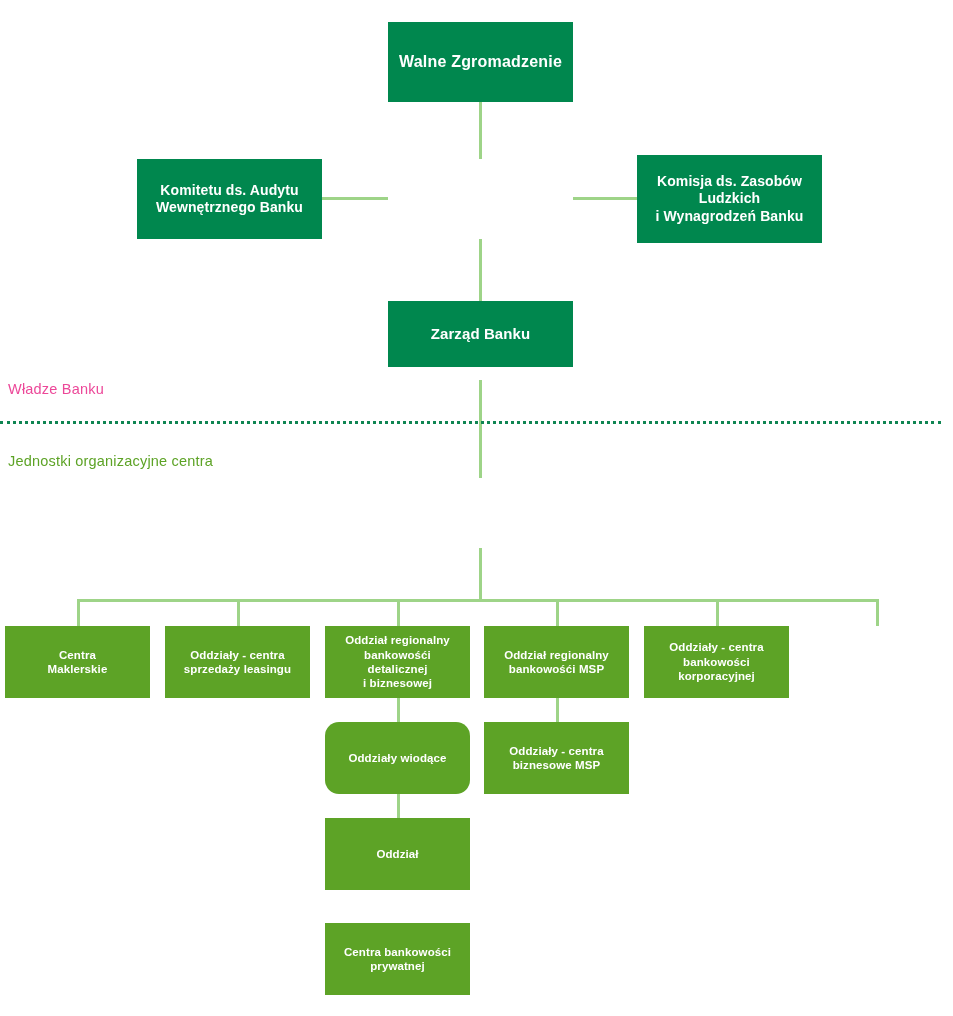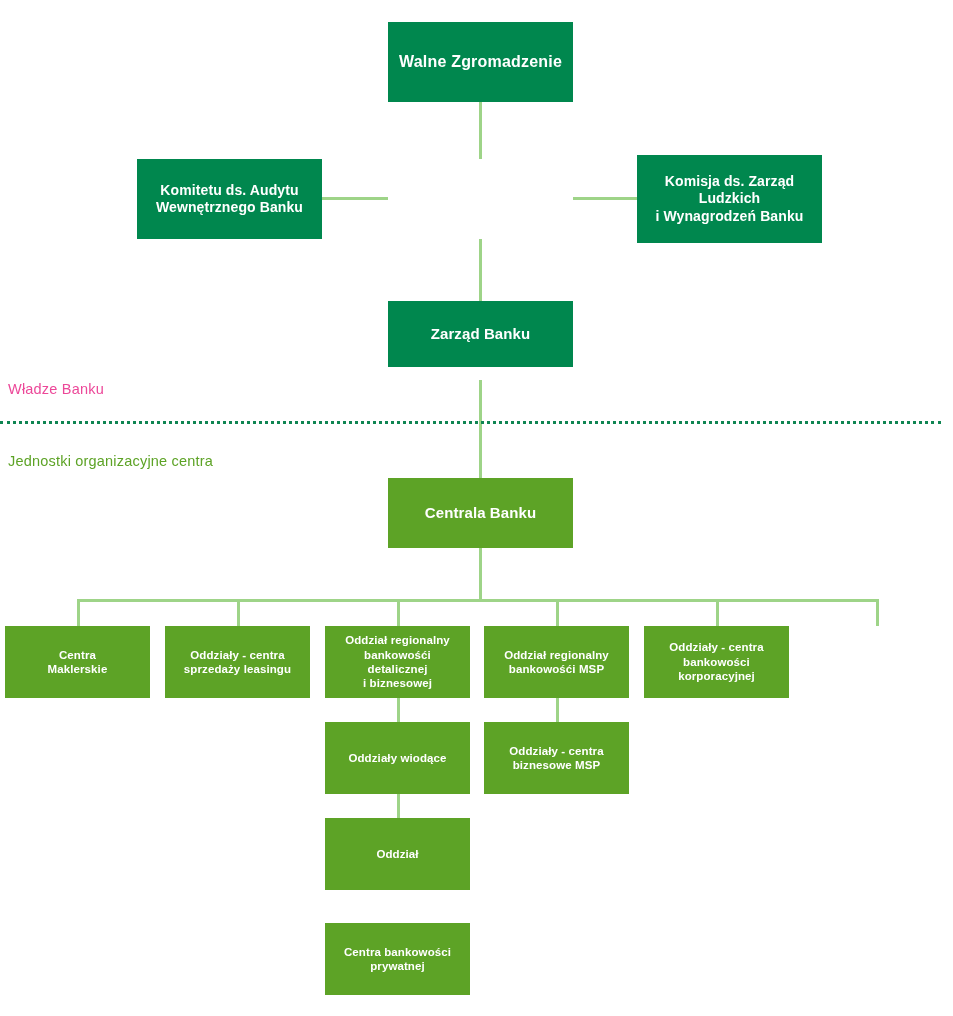--- a/index.html
+++ b/index.html
@@ -73,41 +73,40 @@
 <div id="chart">
 
   <div class="box dark lvl1" style="left:388px; top:22px; width:185px; height:80px;text-align:center;">Walne Zgromadzenie</div>
 
   <div class="conn v" style="left:479px; top:102px; height:57px;"></div>
 
 
   <div class="box dark mid" style="left:137px; top:159px; width:185px; height:80px; font-size:14px;">Komitetu ds. Audytu
 Wewnętrznego Banku</div>
 
-  <div class="box dark mid" style="left:637px; top:155px; width:185px; height:88px; font-size:14px;">Komisja ds. Zarząd
+  <div class="box dark mid" style="left:637px; top:155px; width:185px; height:88px; font-size:14px;">Komisja ds. Zasobów
 Ludzkich
 i Wynagrodzeń Banku</div>
 
   <div class="conn h" style="left:322px; top:197px; width:66px;"></div>
 
   <div class="conn h" style="left:573px; top:197px; width:64px;"></div>
 
   <div class="conn v" style="left:479px; top:239px; height:62px;"></div>
 
   <div class="box dark lvl3" style="left:388px; top:301px; width:185px; height:66px;">Zarząd Banku</div>
 
   <div class="section-label top" style="left:8px; top:381px;">Władze Banku</div>
 
   <div class="conn v" style="left:479px; top:380px; height:98px;"></div>
 
   <div class="divider" style="left:0px; top:421px; width:941px;"></div>
 
   <div class="section-label bottom" style="left:8px; top:453px;">Jednostki organizacyjne centra</div>
 
-  <div class="box light lvl3" style="left:388px; top:478px; width:185px; height:70px;">Centrala Banku</div>
 
   <div class="conn v" style="left:479px; top:548px; height:53px;"></div>
 
   <div class="conn h" style="left:77px; top:599px; width:800px;"></div>
 
   <div class="conn v" style="left:77px;  top:599px; height:27px;"></div>
   <div class="conn v" style="left:237px; top:599px; height:27px;"></div>
   <div class="conn v" style="left:397px; top:599px; height:27px;"></div>
   <div class="conn v" style="left:556px; top:599px; height:27px;"></div>
   <div class="conn v" style="left:716px; top:599px; height:27px;"></div>
@@ -127,21 +126,21 @@
 bankowośći MSP</div>
 
   <div class="box light small" style="left:644px; top:626px; width:145px; height:72px;">Oddziały - centra
 bankowości
 korporacyjnej</div>
 
 
   <div class="conn v" style="left:397px; top:698px; height:24px;"></div>
   <div class="conn v" style="left:556px; top:698px; height:24px;"></div>
 
-  <div class="box light small" style="left:325px; top:722px; width:145px; height:72px;">Oddziały wiodące</div>
+  <div class="box light small" style="left:325px; top:722px; width:145px; height:72px;border-radius:14px;">Oddziały wiodące</div>
 
   <div class="box light small" style="left:484px; top:722px; width:145px; height:72px;">Oddziały - centra
 biznesowe MSP</div>
 
   <div class="conn v" style="left:397px; top:794px; height:24px;"></div>
 
   <div class="box light small" style="left:325px; top:818px; width:145px; height:72px;">Oddział</div>
 
   <div class="box light small" style="left:325px; top:923px; width:145px; height:72px;">Centra bankowości
 prywatnej</div>

